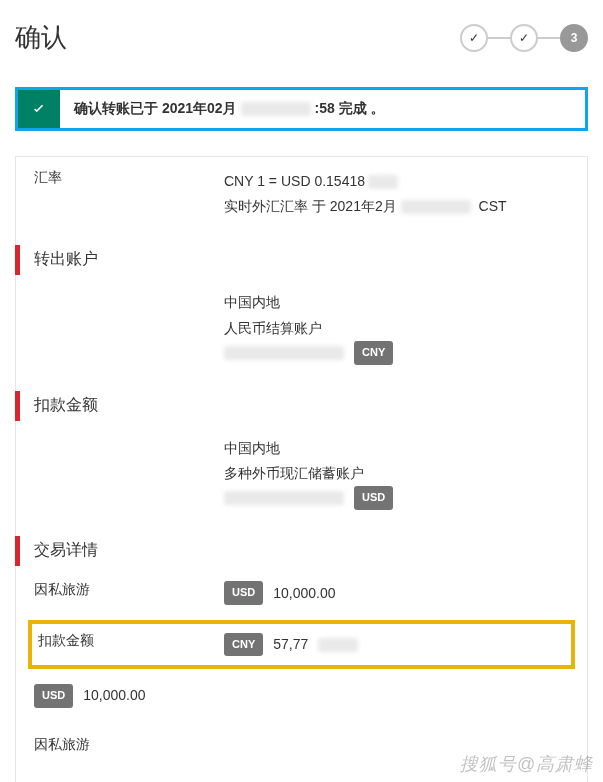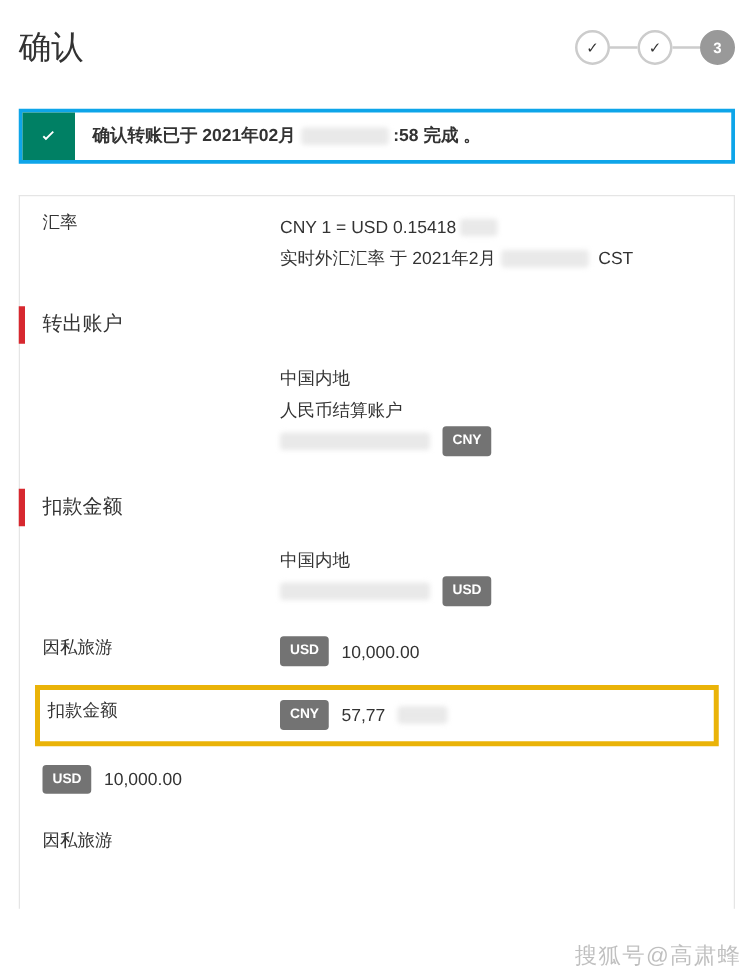--- a/index.html
+++ b/index.html
@@ -22,21 +22,21 @@
 .row .value{flex:1;color:#333;line-height:1.8}
 .section-head{display:flex;align-items:flex-start;padding:18px 0 8px 0;position:relative}
 .red-bar{position:absolute;left:-1px;top:14px;width:5px;height:30px;background:#d7282f}
 .section-head .h{padding-left:18px;font-size:16px;color:#333}
 .badge{display:inline-flex;align-items:center;justify-content:center;background:#737373;color:#fff;font-size:11px;font-weight:bold;padding:2px 8px;border-radius:3px;vertical-align:middle}
 .value-line{display:flex;align-items:center;gap:10px}
 .blur{display:inline-block;background:#e9e9e9;border-radius:3px;filter:blur(2px);height:14px}
 .highlight-box{border:4px solid #eab308;margin:2px 12px;padding:8px 6px 8px 4px}
 .highlight-box .row{padding:0 0 0 2px}
 .wm{position:absolute;left:0;right:0;bottom:0;height:auto;padding:6px 10px;display:flex;justify-content:flex-end;align-items:center;pointer-events:none}
-.wm span{font-size:18px;color:rgba(0,0,0,0.25);letter-spacing:1px}
+.wm span{font-size:18px;color:rgba(0,0,0,0.25);font-style:italic;letter-spacing:1px}
 </style>
 </head>
 <body>
 <div class="page">
  <div class="header">
   <div class="title">确认</div>
   <div class="steps">
    <div class="step check">✓</div>
    <div class="step-connector"></div>
    <div class="step check">✓</div>
@@ -87,27 +87,32 @@
   </div>
 
   <div class="section-head">
    <div class="red-bar"></div>
    <div class="h">扣款金额</div>
   </div>
   <div class="row">
    <div class="label"></div>
    <div class="value">
     <div>中国内地</div>
+    <div>多种外币现汇储蓄账户</div>
     <div class="value-line">
      <span class="blur" style="width:120px"></span>
      <span class="badge">USD</span>
     </div>
    </div>
   </div>
 
+  <div class="section-head">
+   <div class="red-bar"></div>
+   <div class="h">交易详情</div>
+  </div>
 
   <div class="row">
    <div class="label">因私旅游</div>
    <div class="value value-line">
     <span class="badge">USD</span>
     <span>10,000.00</span>
    </div>
   </div>
 
   <div class="highlight-box">

